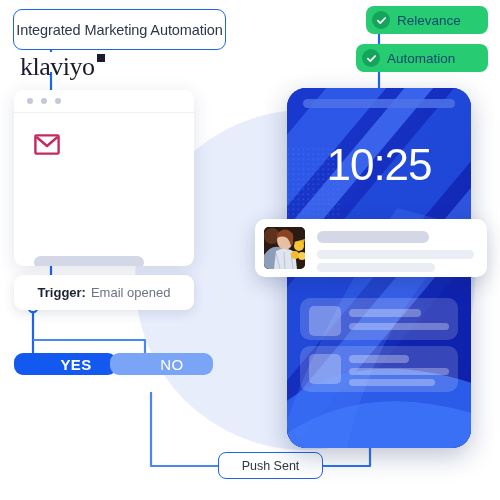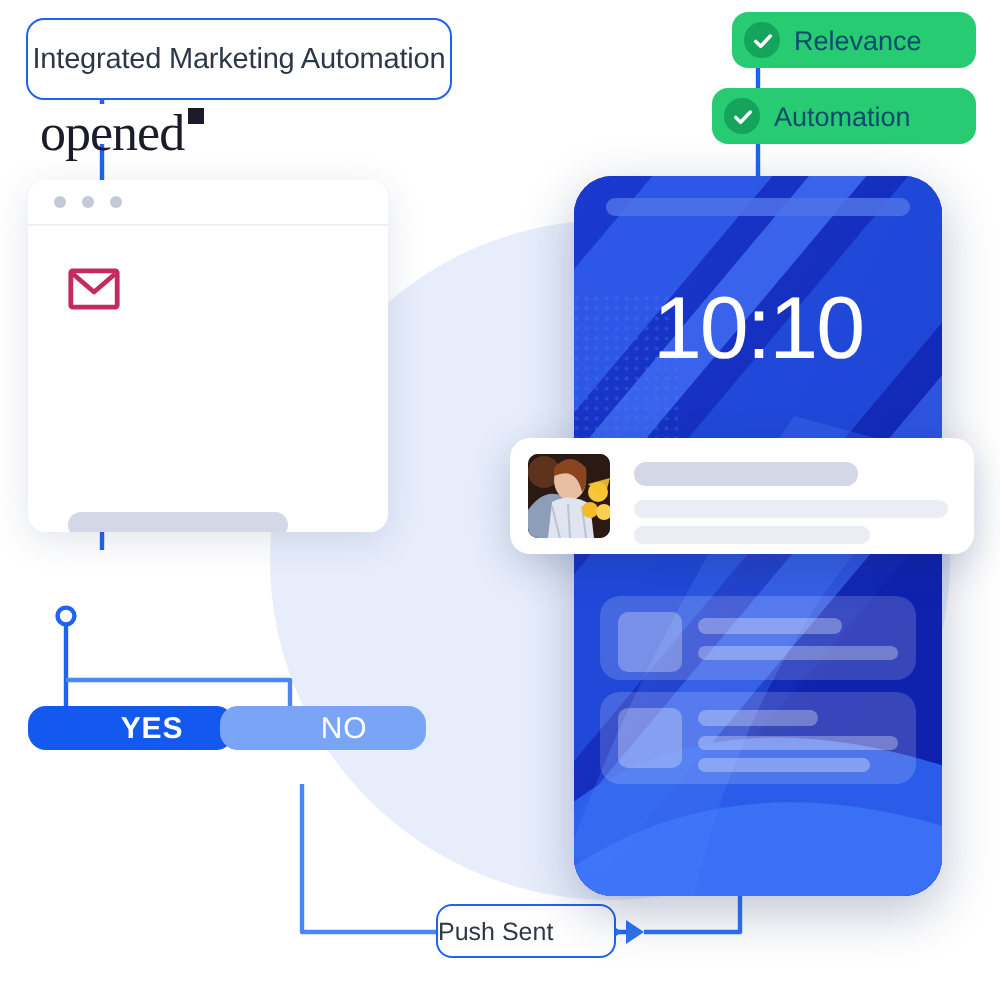--- a/index.html
+++ b/index.html
@@ -75,23 +75,23 @@
   .dec-btn{
     position:absolute;width:82px;height:22px;border-radius:9px;
     display:flex;align-items:center;justify-content:center;
     color:#fff;font-size:15px;font-weight:bold;letter-spacing:.4px;padding-left:21px;
   }
   #yes-btn{left:14px;top:353px;background:#1459ef;}
   #no-btn{left:110px;top:353px;background:#7aa4f6;font-weight:normal;}
 
   
   #push-pill{
-    position:absolute;left:218px;top:452px;width:90px;height:27px;
+    position:absolute;left:218px;top:452px;width:105px;height:27px;
     background:#fff;border:1.5px solid #1f64f0;border-radius:8px;
-    display:flex;align-items:center;
+    display:flex;align-items:center;justify-content:center;
     font-size:12.5px;color:#2d3748;box-sizing:border-box;
   }
 
   
   .badge{
     position:absolute;height:28px;border-radius:8px;background:#27cb72;
     display:flex;align-items:center;gap:7px;padding:0 13px 0 6px;
     box-sizing:border-box;color:#0c4a6e;font-size:13.5px;
   }
   .badge .chk{
@@ -177,38 +177,42 @@
 
     <line x1="379" y1="34" x2="379" y2="44" stroke="#1f64f0" stroke-width="2.2"></line>
     <line x1="379" y1="72" x2="379" y2="90" stroke="#1f64f0" stroke-width="2.2"></line>
   </svg>
 
   <div class="label-pill" id="title-pill">
     <span>Integrated Marketing Automation</span>
   </div>
 
   <div class="klaviyo">
-    <span>opened</span>
+    <span>klaviyo</span>
     <span class="tm"></span>
   </div>
 
   <div id="email-card">
     <div class="browser-bar">
       <span class="dot"></span>
       <span class="dot"></span>
       <span class="dot"></span>
     </div>
     <svg class="env-icon" width="26" height="21" viewBox="0 0 26 21">
       <rect x="1.4" y="1.4" width="23.2" height="18.2" rx="1" fill="none" stroke="#c42a5b" stroke-width="2.4"></rect>
       <path d="M2.5 3 L13 12 L23.5 3" fill="none" stroke="#c42a5b" stroke-width="2.4" stroke-linejoin="round"></path>
     </svg>
     <div class="skel" id="sk1"></div>
 
   </div>
 
+  <div id="trigger-pill">
+    <span class="k">Trigger:</span>
+    <span class="v">Email opened</span>
+  </div>
 
   <div class="dec-btn" id="yes-btn">
     <span>YES</span>
   </div>
   <div class="dec-btn" id="no-btn">
     <span>NO</span>
   </div>
 
   <div id="push-pill">
     <span>Push Sent</span>
@@ -254,21 +258,21 @@
           <rect x="-260" y="205" width="520" height="30" fill="#3a66ef" opacity=".7"></rect>
           <rect x="-260" y="250" width="520" height="80" fill="#0f22ac" opacity=".8"></rect>
         </g>
         <rect x="0" y="60" width="52" height="120" fill="url(#dots)" opacity=".55"></rect>
         <path d="M-20 330 Q60 250 200 300 L200 360 L-20 360 Z" fill="#2f62f0" opacity=".9"></path>
         <path d="M-20 360 Q70 285 200 330 L200 360 Z" fill="#3d74f7" opacity=".85"></path>
         <path d="M110 120 Q30 240 -10 360 L60 360 Q90 230 184 140 Z" fill="#4d80ff" opacity=".28"></path>
       </g>
     </svg>
     <div class="status-bar"></div>
-    <div class="clock">10:10</div>
+    <div class="clock">10:25</div>
 
     <div class="ghost-card" id="ghost1">
       <span class="ghost-thumb"></span>
       <span class="ghost-line" style="left:49px;top:11px;width:72px;height:8px;"></span>
       <span class="ghost-line" style="left:49px;top:25px;width:100px;height:7px;"></span>
     </div>
     <div class="ghost-card" id="ghost2">
       <span class="ghost-thumb"></span>
       <span class="ghost-line" style="left:49px;top:9px;width:60px;height:8px;"></span>
       <span class="ghost-line" style="left:49px;top:22px;width:100px;height:7px;"></span>

